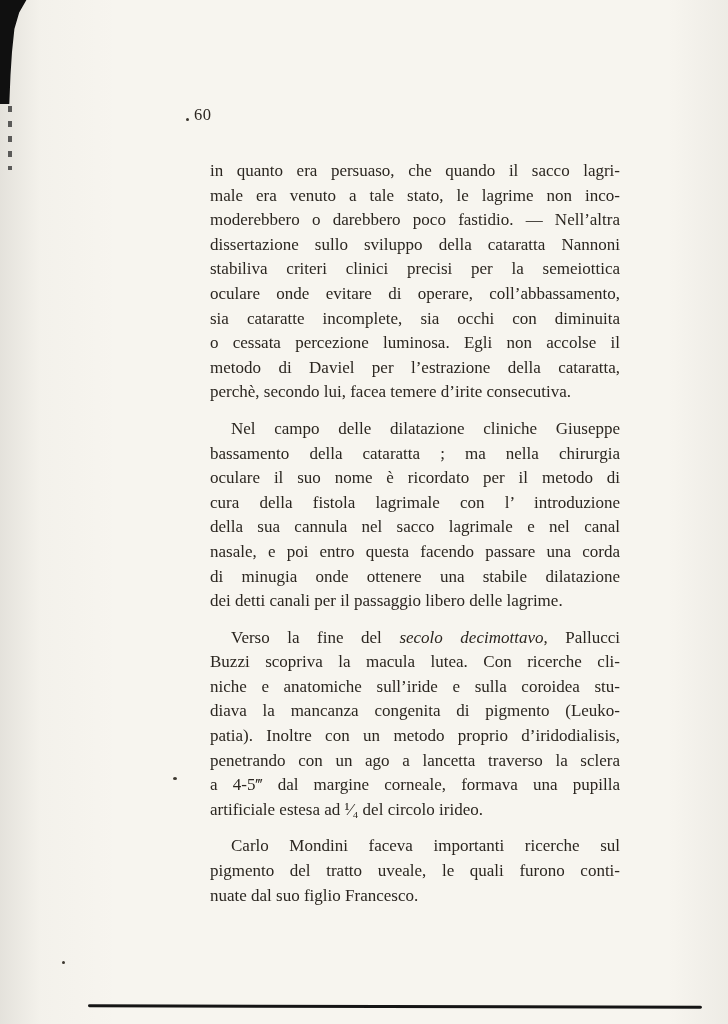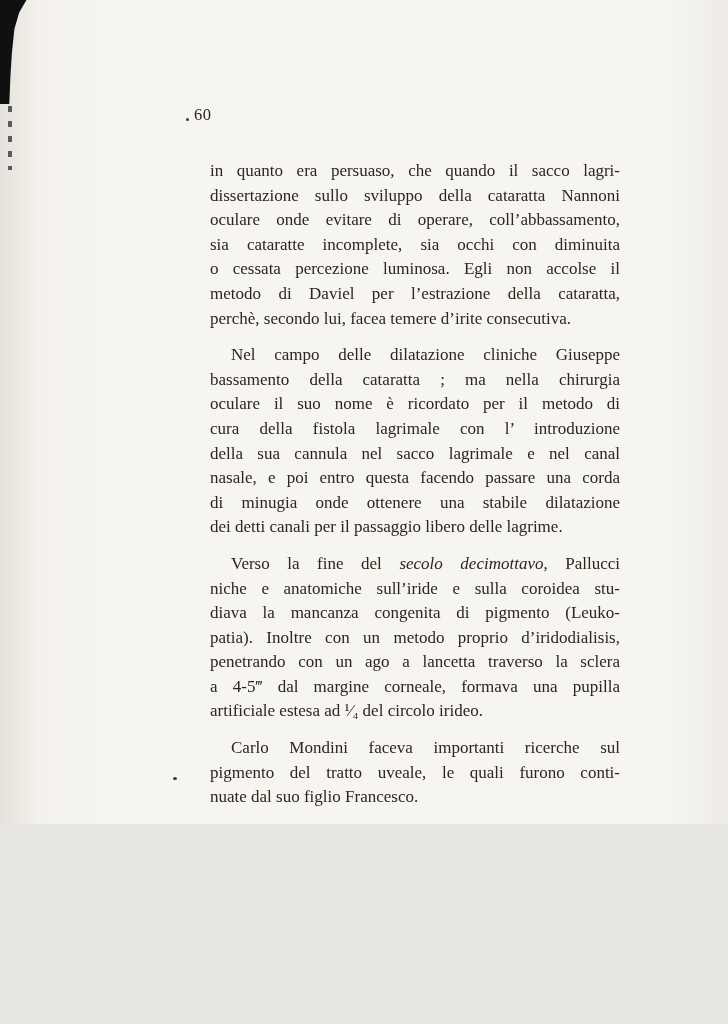--- a/index.html
+++ b/index.html
@@ -1,19 +1,19 @@
 <!DOCTYPE html>
 <html><head>
 <meta charset="utf-8">
 <style>
   * { margin:0; padding:0; box-sizing:border-box; }
   html,body { background:#e9e7e1; }
   .page {
     position:relative;
-    width:728px; height:824px;
+    width:728px; height:1024px;
     margin:0 auto;
     background:#f7f5ef;
     overflow:hidden;
     font-family:"Liberation Serif","DejaVu Serif",serif;
     color:#2b2620;
   }
   .shading {
     position:absolute; inset:0;
     background:
       linear-gradient(90deg, rgba(60,55,45,0.10) 0, rgba(60,55,45,0.02) 40px, rgba(0,0,0,0) 120px),
@@ -70,41 +70,45 @@
   <div class="speck s1"></div>
   <div class="speck s2"></div>
   <div class="speck s3"></div>
 
   <div class="page-number">60</div>
 
   <div class="text-block">
 
     <p class="para">
       <span class="line">in quanto era persuaso, che quando il sacco lagri-</span>
+      <span class="line">male era venuto a tale stato, le lagrime non inco-</span>
+      <span class="line">moderebbero o darebbero poco fastidio. — Nell’altra</span>
       <span class="line">dissertazione sullo sviluppo della cataratta Nannoni</span>
+      <span class="line">stabiliva criteri clinici precisi per la semeiottica</span>
       <span class="line">oculare onde evitare di operare, coll’abbassamento,</span>
       <span class="line">sia cataratte incomplete, sia occhi con diminuita</span>
       <span class="line">o cessata percezione luminosa. Egli non accolse il</span>
       <span class="line">metodo di Daviel per l’estrazione della cataratta,</span>
       <span class="line last">perchè, secondo lui, facea temere d’irite consecutiva.</span>
     </p>
 
     <p class="para">
       <span class="line indent">Nel campo delle dilatazione cliniche Giuseppe</span>
       <span class="line">bassamento della cataratta ; ma nella chirurgia</span>
       <span class="line">oculare il suo nome è ricordato per il metodo di</span>
       <span class="line">cura della fistola lagrimale con l’ introduzione</span>
       <span class="line">della sua cannula nel sacco lagrimale e nel canal</span>
       <span class="line">nasale, e poi entro questa facendo passare una corda</span>
       <span class="line">di minugia onde ottenere una stabile dilatazione</span>
       <span class="line last">dei detti canali per il passaggio libero delle lagrime.</span>
     </p>
 
     <p class="para">
       <span class="line indent"><span>Verso la fine del </span><em class="it">secolo decimottavo</em><span>, Pallucci</span></span>
+      <span class="line">Buzzi scopriva la macula lutea. Con ricerche cli-</span>
       <span class="line">niche e anatomiche sull’iride e sulla coroidea stu-</span>
       <span class="line">diava la mancanza congenita di pigmento (Leuko-</span>
       <span class="line">patia). Inoltre con un metodo proprio d’iridodialisis,</span>
       <span class="line">penetrando con un ago a lancetta traverso la sclera</span>
       <span class="line">a 4-5‴ dal margine corneale, formava una pupilla</span>
       <span class="line last">artificiale estesa ad ¹⁄₄ del circolo irideo.</span>
     </p>
 
     <p class="para">
       <span class="line indent">Carlo Mondini faceva importanti ricerche sul</span>

